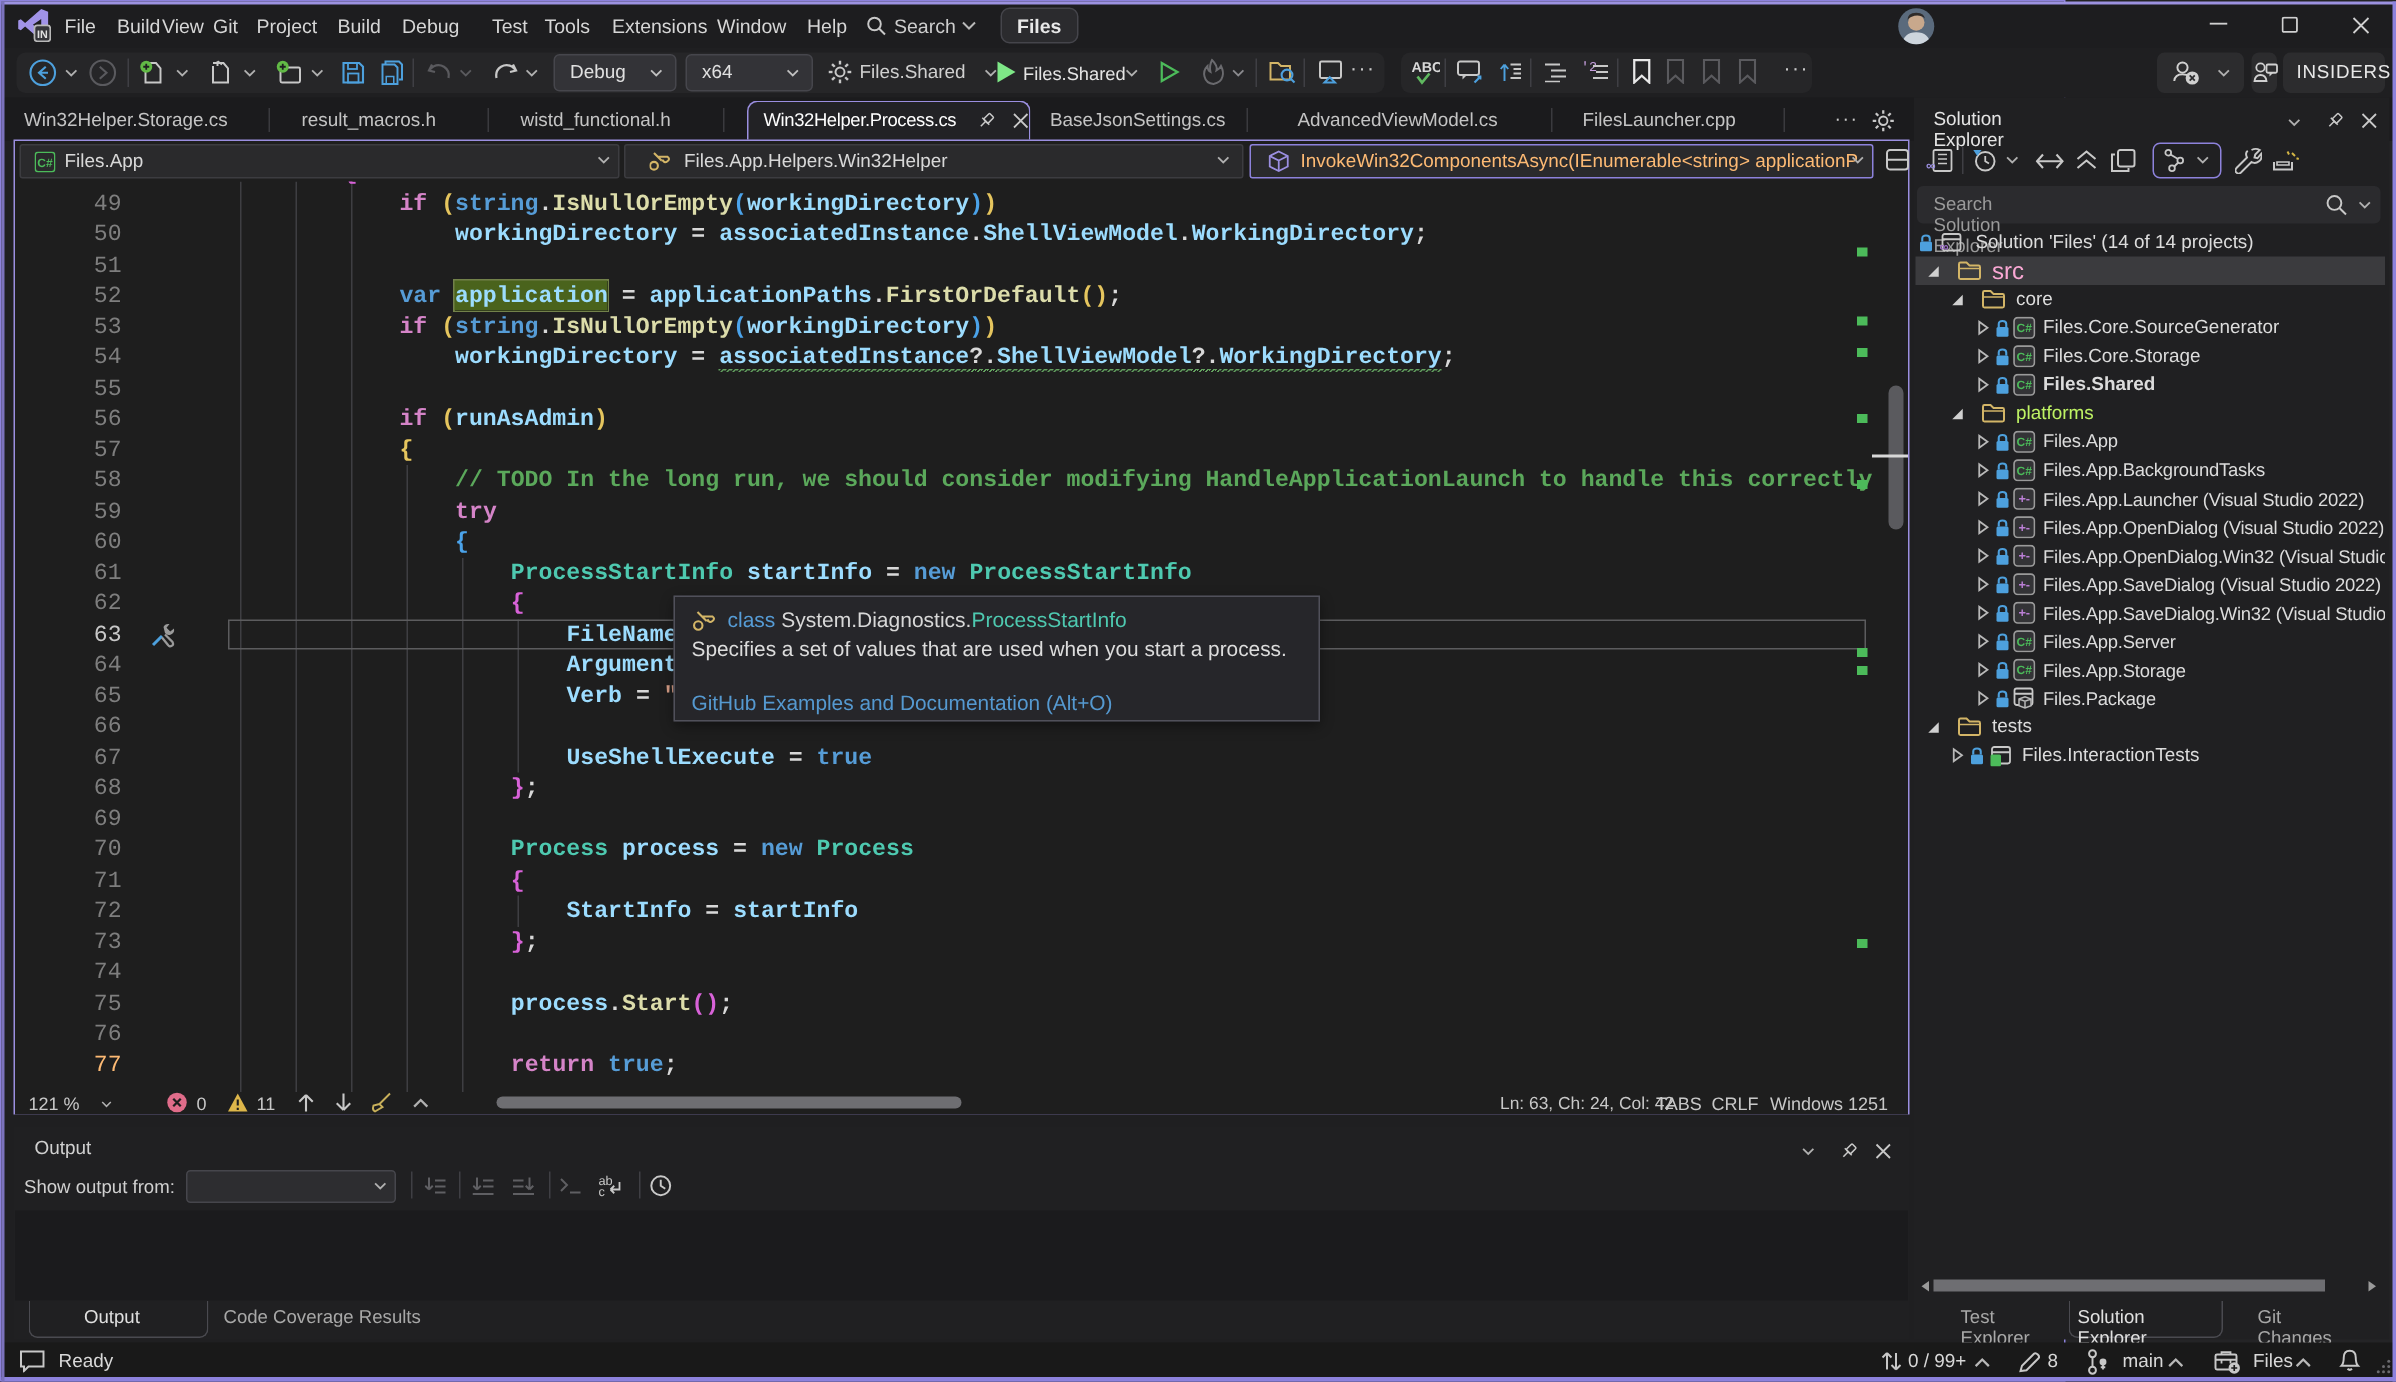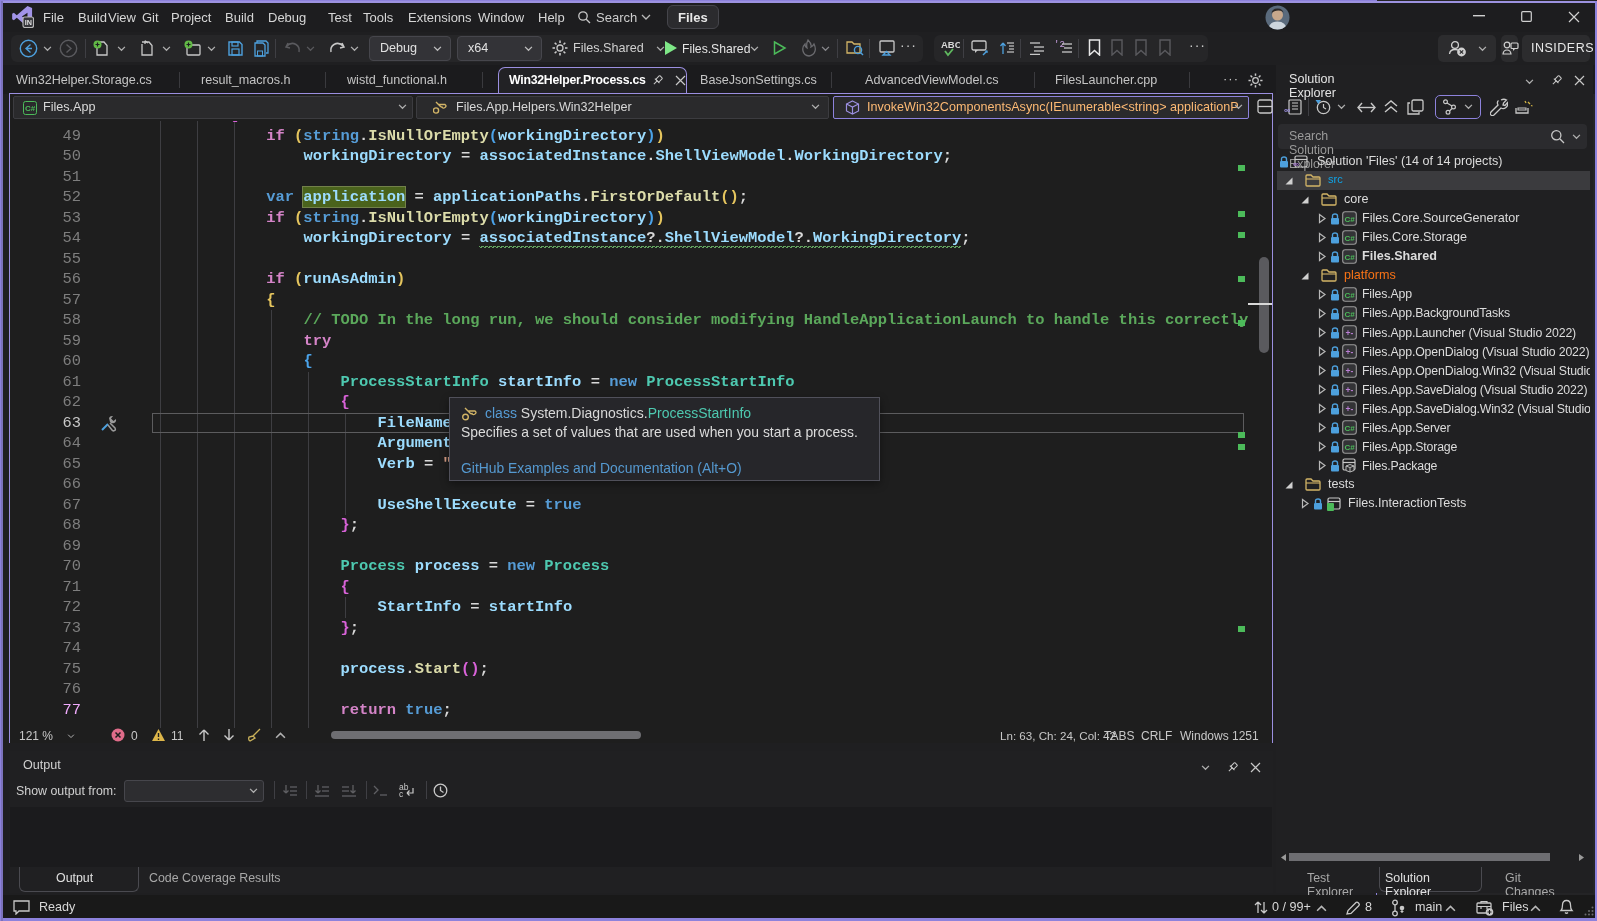--- a/index.html
+++ b/index.html
@@ -256,21 +256,21 @@
 <div class="abs" style="left:699px;top:72px;color:#c4c4c4;font-size:12.6px">BaseJsonSettings.cs</div>
 <div class="abs" style="left:864px;top:72px;color:#c4c4c4;font-size:12.6px">AdvancedViewModel.cs</div>
 <div class="abs" style="left:1054px;top:72px;color:#c4c4c4;font-size:12.6px">FilesLauncher.cpp</div>
 <div class="abs" style="left:178px;top:71px;width:1px;height:16px;background:#3a3a3e"></div>
 <div class="abs" style="left:324px;top:71px;width:1px;height:16px;background:#3a3a3e"></div>
 <div class="abs" style="left:481px;top:71px;width:1px;height:16px;background:#3a3a3e"></div>
 <div class="abs" style="left:830px;top:71px;width:1px;height:16px;background:#3a3a3e"></div>
 <div class="abs" style="left:1033px;top:71px;width:1px;height:16px;background:#3a3a3e"></div>
 <div class="abs" style="left:1188px;top:71px;width:1px;height:16px;background:#3a3a3e"></div>
 <div class="abs" style="left:497px;top:66px;width:189px;height:27px;background:#222225;border:1px solid #9b8fe0;border-bottom:none;border-radius:7px 7px 0 0"></div>
-<div class="abs" style="left:508px;top:72px;color:#ffffff;font-size:12.3px;font-weight:bold;letter-spacing:-0.25px">Win32Helper.Process.cs</div>
+<div class="abs" style="left:508px;top:72px;color:#ffffff;font-size:12.3px;font-weight:normal;letter-spacing:-0.25px">Win32Helper.Process.cs</div>
 <svg class="abs" style="left:650px;top:73px" width="13" height="13" viewBox="0 0 14 14">
       <g transform="rotate(45 7 7)" stroke="#c8c8c8" stroke-width="1.1" fill="none">
         <rect x="4.8" y="1.5" width="4.4" height="6" rx="0.8"></rect>
         <line x1="3.5" y1="7.5" x2="10.5" y2="7.5"></line>
         <line x1="7" y1="7.5" x2="7" y2="12.5"></line>
       </g>
     </svg>
 <svg class="abs" style="left:674px;top:74px" width="11" height="11" viewBox="0 0 11 11">
       <path d="M1 1 L10 10 M10 1 L1 10" stroke="#c8c8c8" stroke-width="1.2"></path>
     </svg>
@@ -376,21 +376,21 @@
 <div class="ln" style="top:575.75px;color:#7e7e7e">71</div>
 <div class="cl" style="top:575.75px;left:339.50px"><span style="color:#D862D8">{</span></div>
 <div class="ln" style="top:596.25px;color:#7e7e7e">72</div>
 <div class="cl" style="top:596.25px;left:376.60px"><span style="color:#9CDCFE">StartInfo</span><span style="color:#D8D8D8"> = </span><span style="color:#9CDCFE">startInfo</span></div>
 <div class="ln" style="top:616.75px;color:#7e7e7e">73</div>
 <div class="cl" style="top:616.75px;left:339.50px"><span style="color:#D862D8">}</span><span style="color:#D8D8D8">;</span></div>
 <div class="ln" style="top:637.25px;color:#7e7e7e">74</div>
 <div class="ln" style="top:657.75px;color:#7e7e7e">75</div>
 <div class="cl" style="top:657.75px;left:339.50px"><span style="color:#9CDCFE">process</span><span style="color:#D8D8D8">.</span><span style="color:#DCDCAA">Start</span><span style="color:#D862D8">()</span><span style="color:#D8D8D8">;</span></div>
 <div class="ln" style="top:678.25px;color:#7e7e7e">76</div>
-<div class="ln" style="top:698.75px;color:#f0abfc">77</div>
+<div class="ln" style="top:698.75px;color:#fdba74">77</div>
 <div class="cl" style="top:698.75px;left:339.50px"><span style="color:#D584C8">return</span><span style="color:#D8D8D8"> </span><span style="color:#569CD6">true</span><span style="color:#D8D8D8">;</span></div>
 </div>
 </div>
 <svg class="abs" style="left:99px;top:414px" width="17" height="17" viewBox="0 0 17 17">
       <path d="M2 15 L8 9" stroke="#4da0dd" stroke-width="2"></path>
       <path d="M9 3 Q10 0.5 13 1 L11 3.5 L13.5 6 L16 4 Q16.5 7 14 8 Q11.5 9 10 7 Z" fill="#9a9a9a"></path>
       <path d="M10 8 L15 13 Q16 15 14.5 15.5 Q13 16.5 12 15 L8 10" fill="none" stroke="#9a9a9a" stroke-width="1.5"></path>
     </svg>
 <div class="abs" style="left:1258px;top:256px;width:10px;height:96px;background:#5a5a5e;border-radius:5px"></div>
 <div class="abs" style="left:1247px;top:302px;width:24px;height:2px;background:#d8d8d8"></div>
@@ -591,21 +591,21 @@
       <text x="0" y="13" font-size="8.5" font-weight="bold" fill="#9b6cc8" font-family="Liberation Sans">∞</text>
     </svg>
 <div class="abs" style="left:1316px;top:152.5px;color:#dcdcdc;font-size:12.6px;white-space:nowrap">Solution 'Files' (14 of 14 projects)</div>
 <svg class="abs" style="left:1283px;top:174.55px" width="10" height="10" viewBox="0 0 10 10">
       <path d="M8.5 1.5 L8.5 8.5 L1.5 8.5 Z" fill="#d0d0d0"></path>
     </svg>
 <svg class="abs" style="left:1304px;top:172.55px" width="16" height="13" viewBox="0 0 16 13">
       <path d="M1 2 Q1 1 2 1 L6 1 L8 3 L14 3 Q15 3 15 4 L15 11 Q15 12 14 12 L2 12 Q1 12 1 11 Z" fill="none" stroke="#d3b567" stroke-width="1.3"></path>
       <path d="M1 5 L15 5" stroke="#d3b567" stroke-width="1.1"></path>
     </svg>
-<div class="abs" style="left:1327px;top:171.6px;color:#0ea5e9;font-size:11px">src</div>
+<div class="abs" style="left:1327px;top:171.6px;color:#f9a8d4;font-size:16px">src</div>
 <svg class="abs" style="left:1299px;top:193.6px" width="10" height="10" viewBox="0 0 10 10">
       <path d="M8.5 1.5 L8.5 8.5 L1.5 8.5 Z" fill="#d0d0d0"></path>
     </svg>
 <svg class="abs" style="left:1320px;top:191.6px" width="16" height="13" viewBox="0 0 16 13">
       <path d="M1 2 Q1 1 2 1 L6 1 L8 3 L14 3 Q15 3 15 4 L15 11 Q15 12 14 12 L2 12 Q1 12 1 11 Z" fill="none" stroke="#d3b567" stroke-width="1.3"></path>
       <path d="M1 5 L15 5" stroke="#d3b567" stroke-width="1.1"></path>
     </svg>
 <div class="abs" style="left:1343px;top:190.6px;color:#dcdcdc;font-size:12.6px">core</div>
 <svg class="abs" style="left:1317px;top:211.65px" width="9" height="11" viewBox="0 0 9 11">
       <path d="M1.5 1.5 L7 5.5 L1.5 9.5 Z" fill="none" stroke="#b8b8b8" stroke-width="1.2"></path>
@@ -643,21 +643,21 @@
       <text x="7.5" y="10.5" font-size="8" font-weight="bold" fill="#4cbb5a" text-anchor="middle" font-family="Liberation Sans">C#</text>
     </svg>
 <div class="abs" style="left:1361px;top:247.8px;color:#dcdcdc;font-size:12.6px;font-weight:bold;white-space:nowrap">Files.Shared</div>
 <svg class="abs" style="left:1299px;top:269.8px" width="10" height="10" viewBox="0 0 10 10">
       <path d="M8.5 1.5 L8.5 8.5 L1.5 8.5 Z" fill="#d0d0d0"></path>
     </svg>
 <svg class="abs" style="left:1320px;top:267.8px" width="16" height="13" viewBox="0 0 16 13">
       <path d="M1 2 Q1 1 2 1 L6 1 L8 3 L14 3 Q15 3 15 4 L15 11 Q15 12 14 12 L2 12 Q1 12 1 11 Z" fill="none" stroke="#d3b567" stroke-width="1.3"></path>
       <path d="M1 5 L15 5" stroke="#d3b567" stroke-width="1.1"></path>
     </svg>
-<div class="abs" style="left:1343px;top:266.8px;color:#f97316;font-size:12.6px">platforms</div>
+<div class="abs" style="left:1343px;top:266.8px;color:#bef264;font-size:12.6px">platforms</div>
 <svg class="abs" style="left:1317px;top:287.85px" width="9" height="11" viewBox="0 0 9 11">
       <path d="M1.5 1.5 L7 5.5 L1.5 9.5 Z" fill="none" stroke="#b8b8b8" stroke-width="1.2"></path>
     </svg>
 <svg class="abs" style="left:1329px;top:287.85px" width="10" height="12" viewBox="0 0 10 12">
       <path d="M2.5 5 L2.5 3 Q2.5 1 5 1 Q7.5 1 7.5 3 L7.5 5" fill="none" stroke="#4da0dd" stroke-width="1.4"></path>
       <rect x="1" y="5" width="8" height="6.5" rx="1" fill="#4da0dd"></rect>
     </svg>
 <svg class="abs" style="left:1341px;top:285.85px" width="15" height="15" viewBox="0 0 15 15">
       <rect x="0.7" y="0.7" width="13.6" height="13.6" rx="2.5" fill="#333336" stroke="#9a9a9a" stroke-width="1.1"></rect>
       <text x="7.5" y="10.5" font-size="8" font-weight="bold" fill="#4cbb5a" text-anchor="middle" font-family="Liberation Sans">C#</text>

